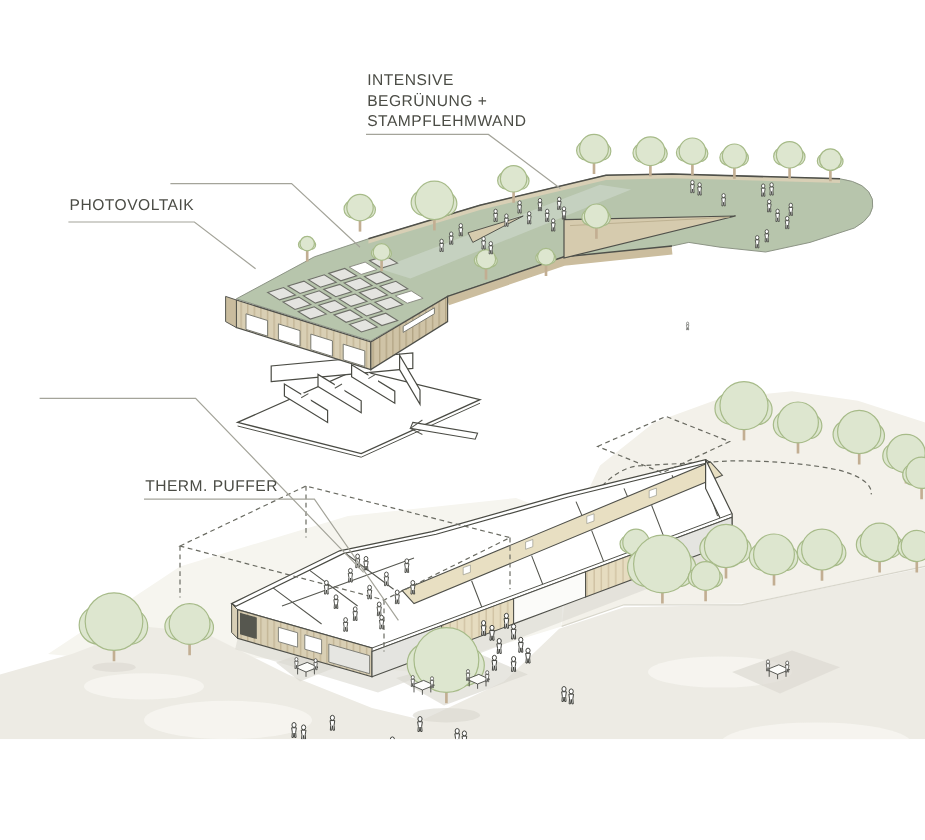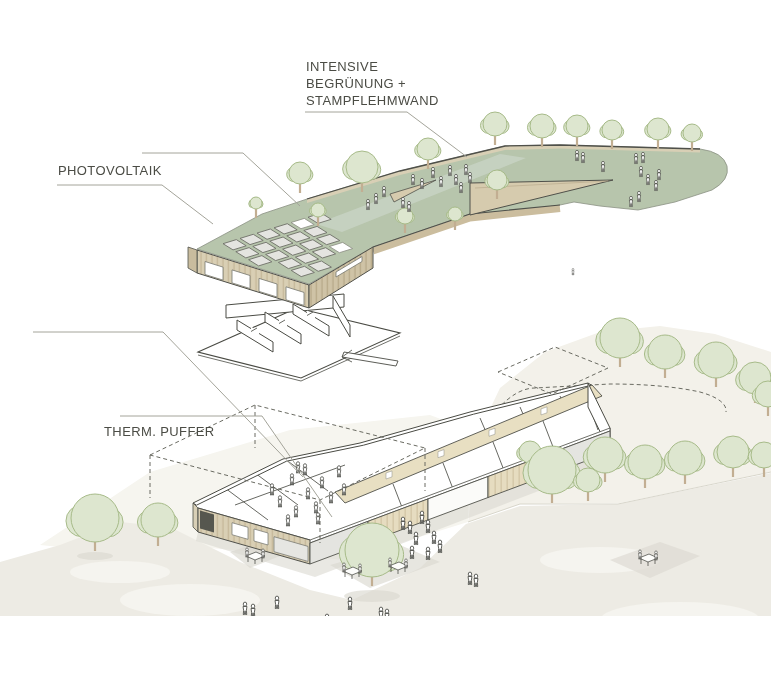--- a/index.html
+++ b/index.html
@@ -524,17 +524,17 @@
 </svg>
 
 <div class="label" style="left: 306px; top: 58px;">
   <span>INTENSIVE</span>
   <span>BEGRÜNUNG +</span>
   <span>STAMPFLEHMWAND</span>
 </div>
 <div class="label" style="left: 58px; top: 162px;">
   <span>PHOTOVOLTAIK</span>
 </div>
-<div class="label" style="left: 104px; top: 396px; margin-top: 27px;">
+<div class="label" style="left: 121px; top: 396px;">
   <span>THERM. PUFFER</span>
 </div>
 
 </div>
 
 </body></html>

